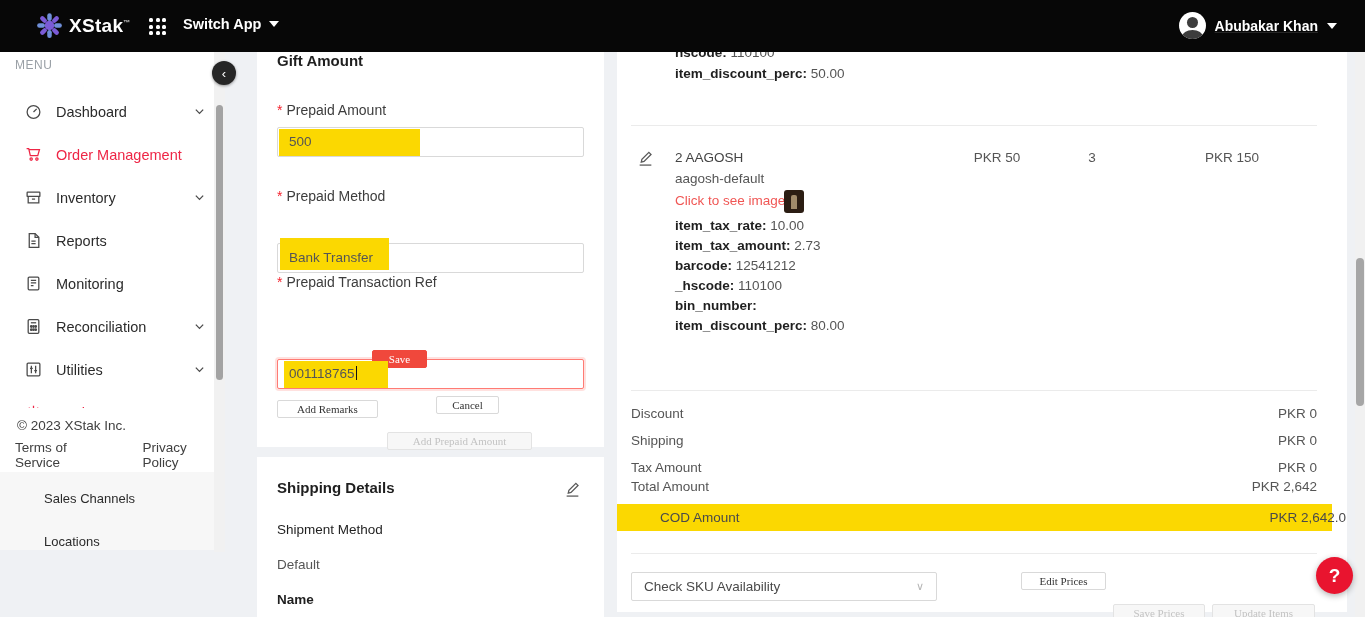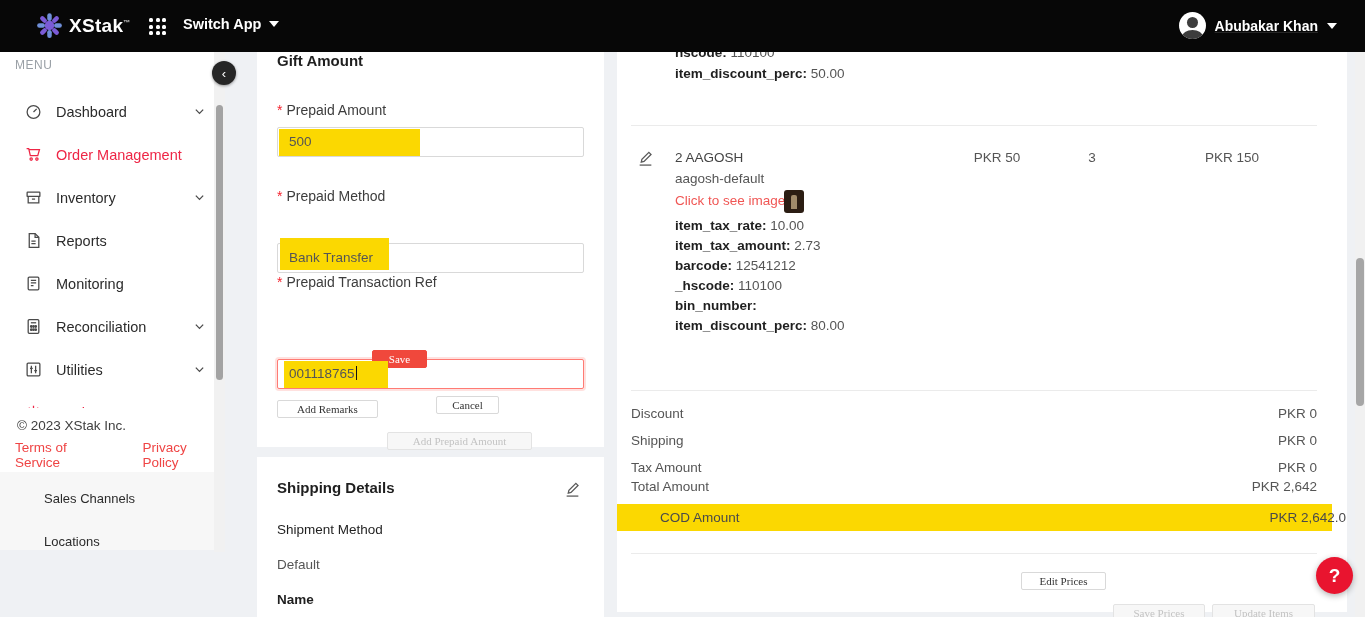--- a/index.html
+++ b/index.html
@@ -30,21 +30,21 @@
   .nav-item svg { flex:0 0 auto; color:#4a4a4a; }
   .nav-item.active { color:#ee2646; }
   .nav-item.active svg { color:#ee2646; }
   .nav-chev { position:absolute; right:20px; color:#8c8c8c; }
   .nav-item.active .nav-chev { color:#ee2646; }
   #submenu { left:0; top:382px; width:225px; height:116px; background:#f7f7f7; overflow:hidden; }
   .sub-item { height:43px; display:flex; align-items:center; padding-left:44px; font-size:13px; color:#2b2b2b; cursor:pointer; }
   #side-footer { left:0; bottom:0; width:225px; height:64px; background:#fff; z-index:8; }
   #copyright { position:absolute; left:17px; top:10px; font-size:13.5px; color:#404040; }
   #legal { position:absolute; left:15px; top:32px; display:flex; gap:29px; font-size:13.5px; }
-  #legal span { color:#ef4444; cursor:pointer; }
+  #legal span { color:#404040; cursor:pointer; }
   #collapse-btn { left:212px; top:61px; width:24px; height:24px; border-radius:50%; background:#262626; color:#fff; z-index:50; display:flex; align-items:center; justify-content:center; font-size:13px; cursor:pointer; box-shadow:0 1px 3px rgba(0,0,0,.4); }
   #side-scroll-track { left:214px; top:52px; width:11px; height:500px; background:#f1f1f1; z-index:6; }
   #side-scroll-thumb { left:216px; top:105px; width:7px; height:275px; background:#a3a3a3; border-radius:3.5px; z-index:7; }
 
   
   .card { background:#fff; }
   #card-gift { left:257px; top:40px; width:347px; height:407px; }
   #card-ship { left:257px; top:457px; width:347px; height:160px; }
   #card-items { left:617px; top:40px; width:730px; height:572px; }
 
@@ -178,20 +178,24 @@
       <span>PKR 2,642</span>
     </div>
   <div id="cod-bar"></div>
   <div class="tot-row" style="top:464px;color:#4a4a4a;margin-left:29px;">
       <span>COD Amount</span>
       <span>PKR 2,642.0</span>
     </div>
 
   <div class="divider" style="top:513px;"></div>
 
+  <div id="sku-select">
+    <span>Check SKU Availability</span>
+    <span class="sel-chev">∨</span>
+  </div>
   <button class="btn abs" style="left:404px;top:532px;width:85px;">Edit Prices</button>
   <button class="btn btn-disabled abs" style="left:496px;top:532px;width:92px;">Save Prices</button>
   <button class="btn btn-disabled abs" style="left:595px;top:532px;width:103px;">Update Items</button>
 </div>
 
 <div class="abs" id="sidebar">
   <div class="abs" id="menu-label">MENU</div>
   <div class="abs" id="nav-list">
 
     <div class="nav-item">

